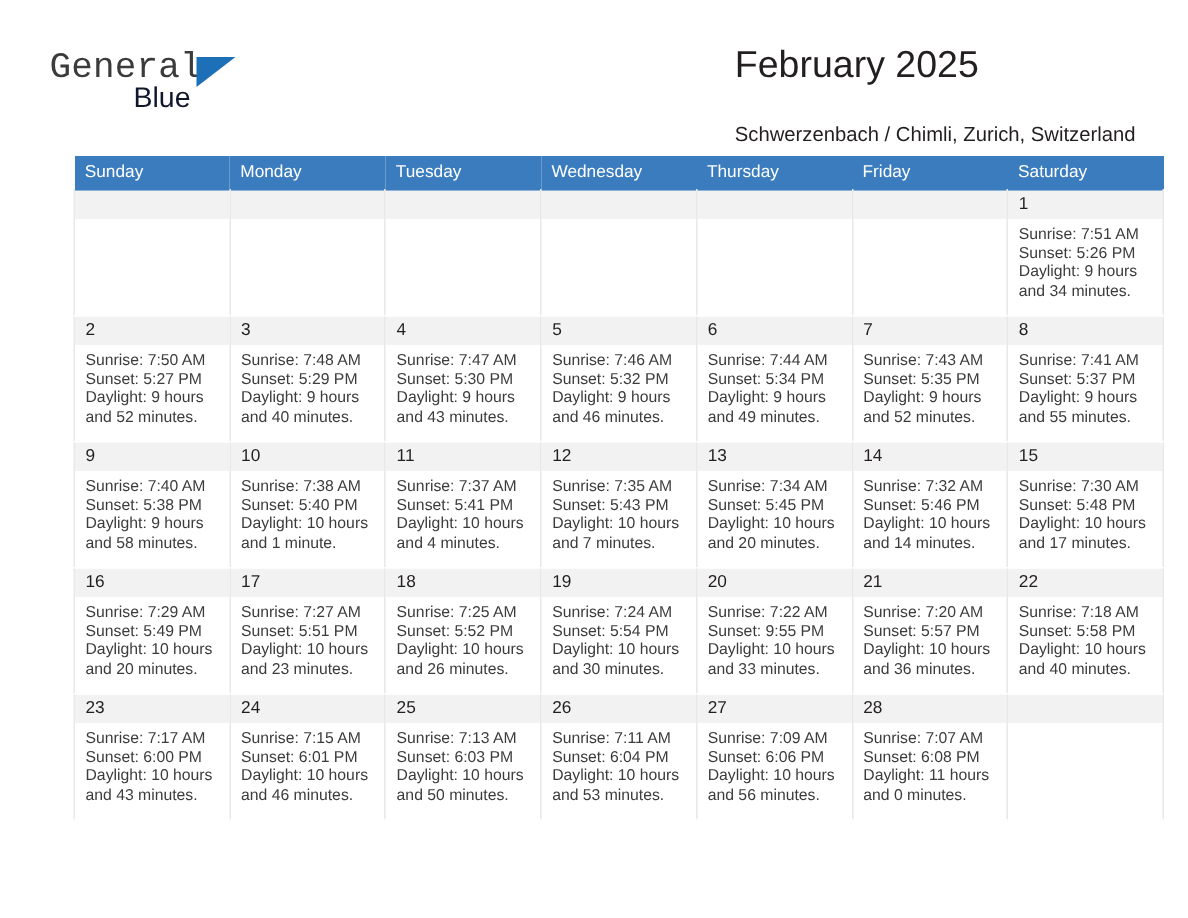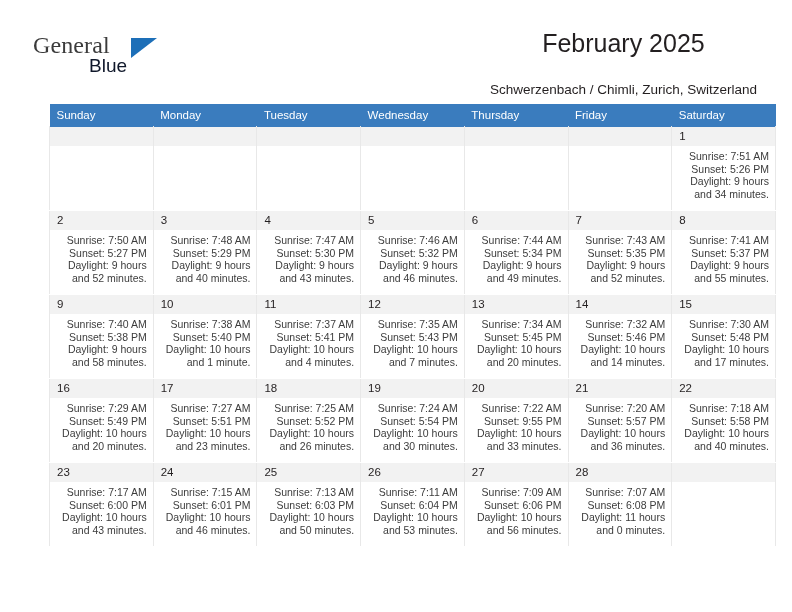--- a/index.html
+++ b/index.html
@@ -36,21 +36,21 @@
     width: 180px;
     height: 56px;
   }
   .brand-general {
     position: absolute;
     left: 0;
     top: 0;
     font-size: 24px;
     letter-spacing: 0.1px;
     color: #3b3b3b;
-    font-family: Liberation Serif, serif;
+    font-family: Liberation Mono, monospace;
     font-weight: 400;
   }
   .brand-blue {
     position: absolute;
     left: 56px;
     top: 23px;
     font-size: 19px;
     color: #0f172a;
     font-family: "Liberation Sans", sans-serif;
     font-weight: 400;
@@ -62,21 +62,21 @@
     width: 0;
     height: 0;
     border-left: 26px solid #1d6fb8;
     border-bottom: 20px solid transparent;
   }
 
   .title-block {
     position: absolute;
     right: 0;
     top: 0;
-    text-align: center;
+    text-align: left;
   }
   .cal-title {
     font-size: 25px;
     color: #231f20;
     line-height: 30px;
     white-space: nowrap;
   }
   .cal-subtitle {
     font-size: 13.5px;
     color: #231f20;
@@ -133,21 +133,20 @@
   }
   td.empty .daynum {
     background: #f2f2f2;
     color: transparent;
   }
   .details {
     padding: 4px 6px 0 7px;
     font-size: 10.5px;
     line-height: 12.6px;
     color: #3c3c3c;
-    text-align: right;
   }
   .details div {
     white-space: nowrap;
   }
 </style>
 </head>
 <body>
 
 <div class="page">
 

